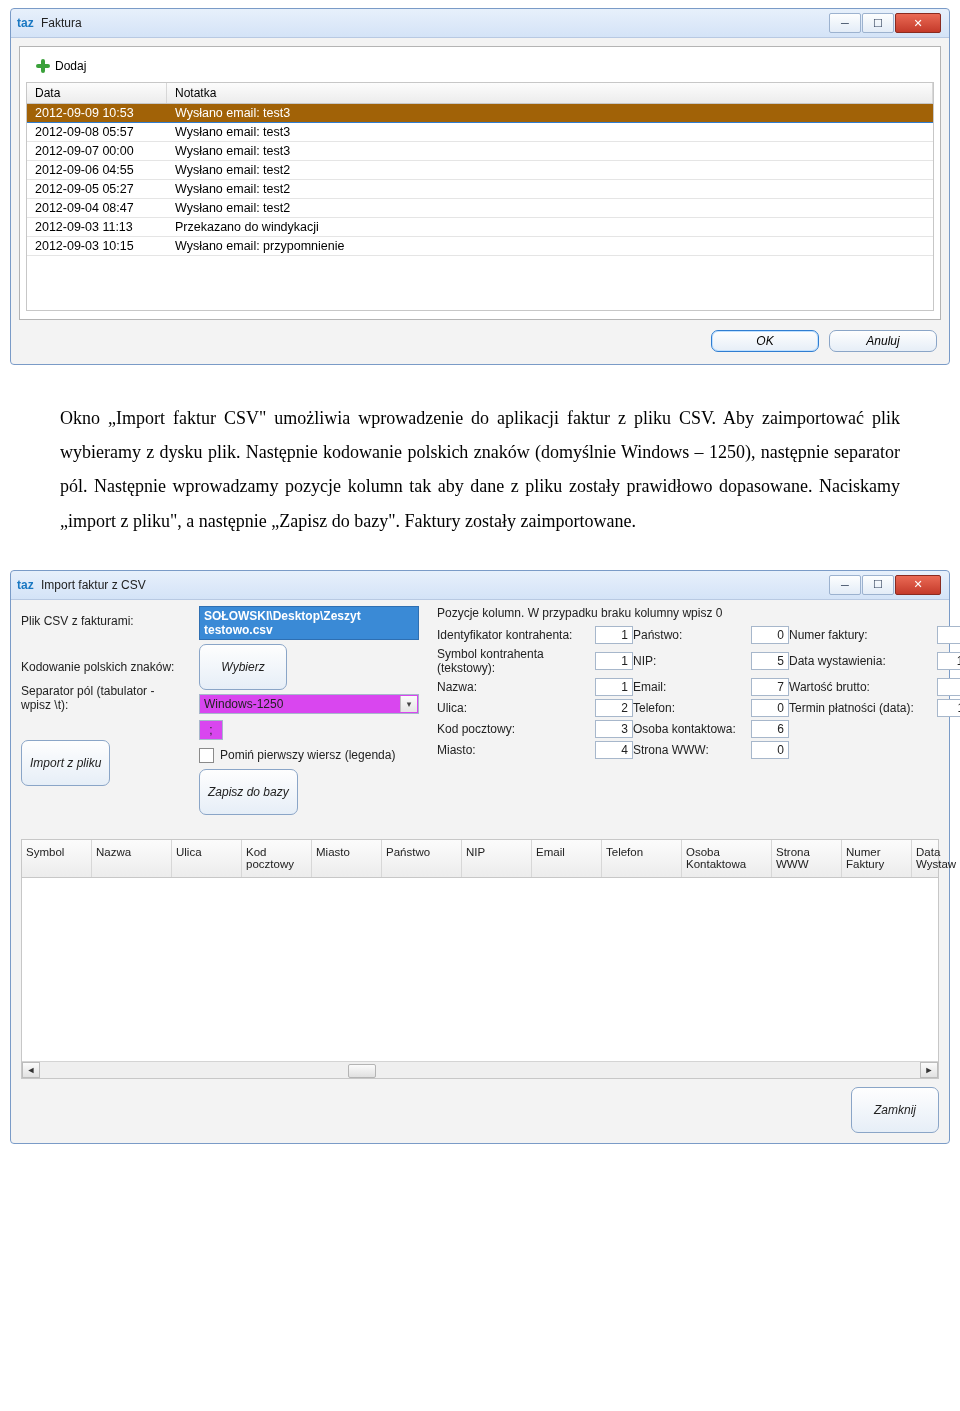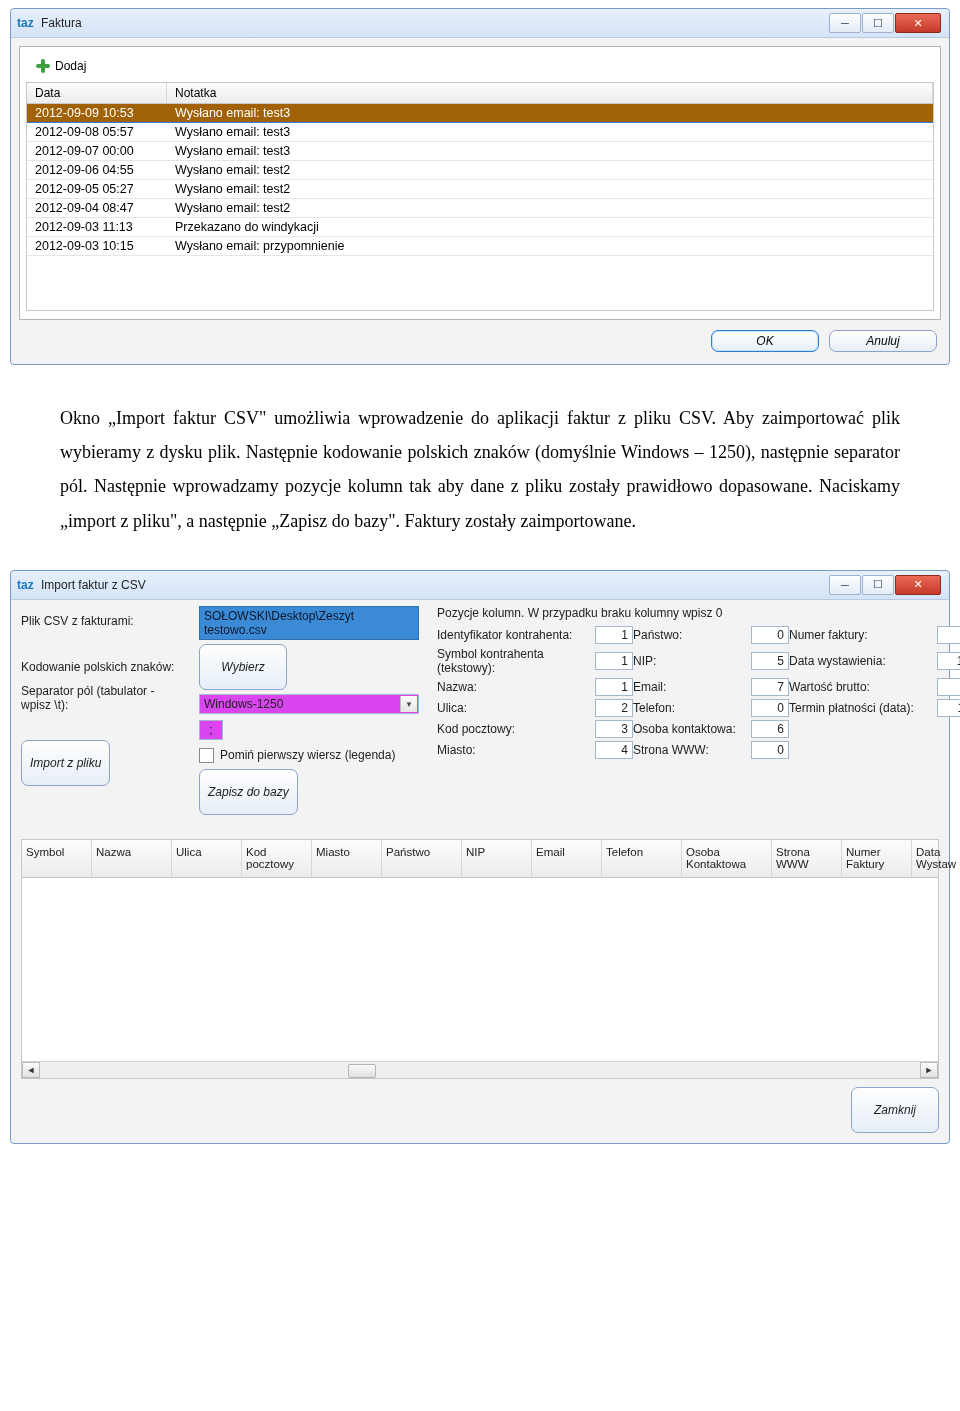--- a/index.html
+++ b/index.html
@@ -183,21 +183,21 @@
   .left-col label { display:block; margin: 8px 0 2px; }
   .input, .select {
     border: 1px solid #a7b7cb;
     background: #d946ef;
     padding: 2px 4px;
     font-size: 12px;
     width: 100%;
     box-sizing: border-box;
   }
   .input.sel {
-    background: #3a8ad6; color: #0f172a; border-color: #2e6fb2;
+    background: #3a8ad6; color: #ffffff; border-color: #2e6fb2; font-weight: bold;
   }
   .sel-wrap { position: relative; }
   .sel-wrap .caret {
     position: absolute; right: 2px; top: 2px;
     width: 16px; height: calc(100% - 4px);
     background: linear-gradient(#fbfbfb,#e5e5e5);
     border-left: 1px solid #bfbfbf;
     display:flex;align-items:center;justify-content:center;
     font-size: 9px; color:#444;
   }

